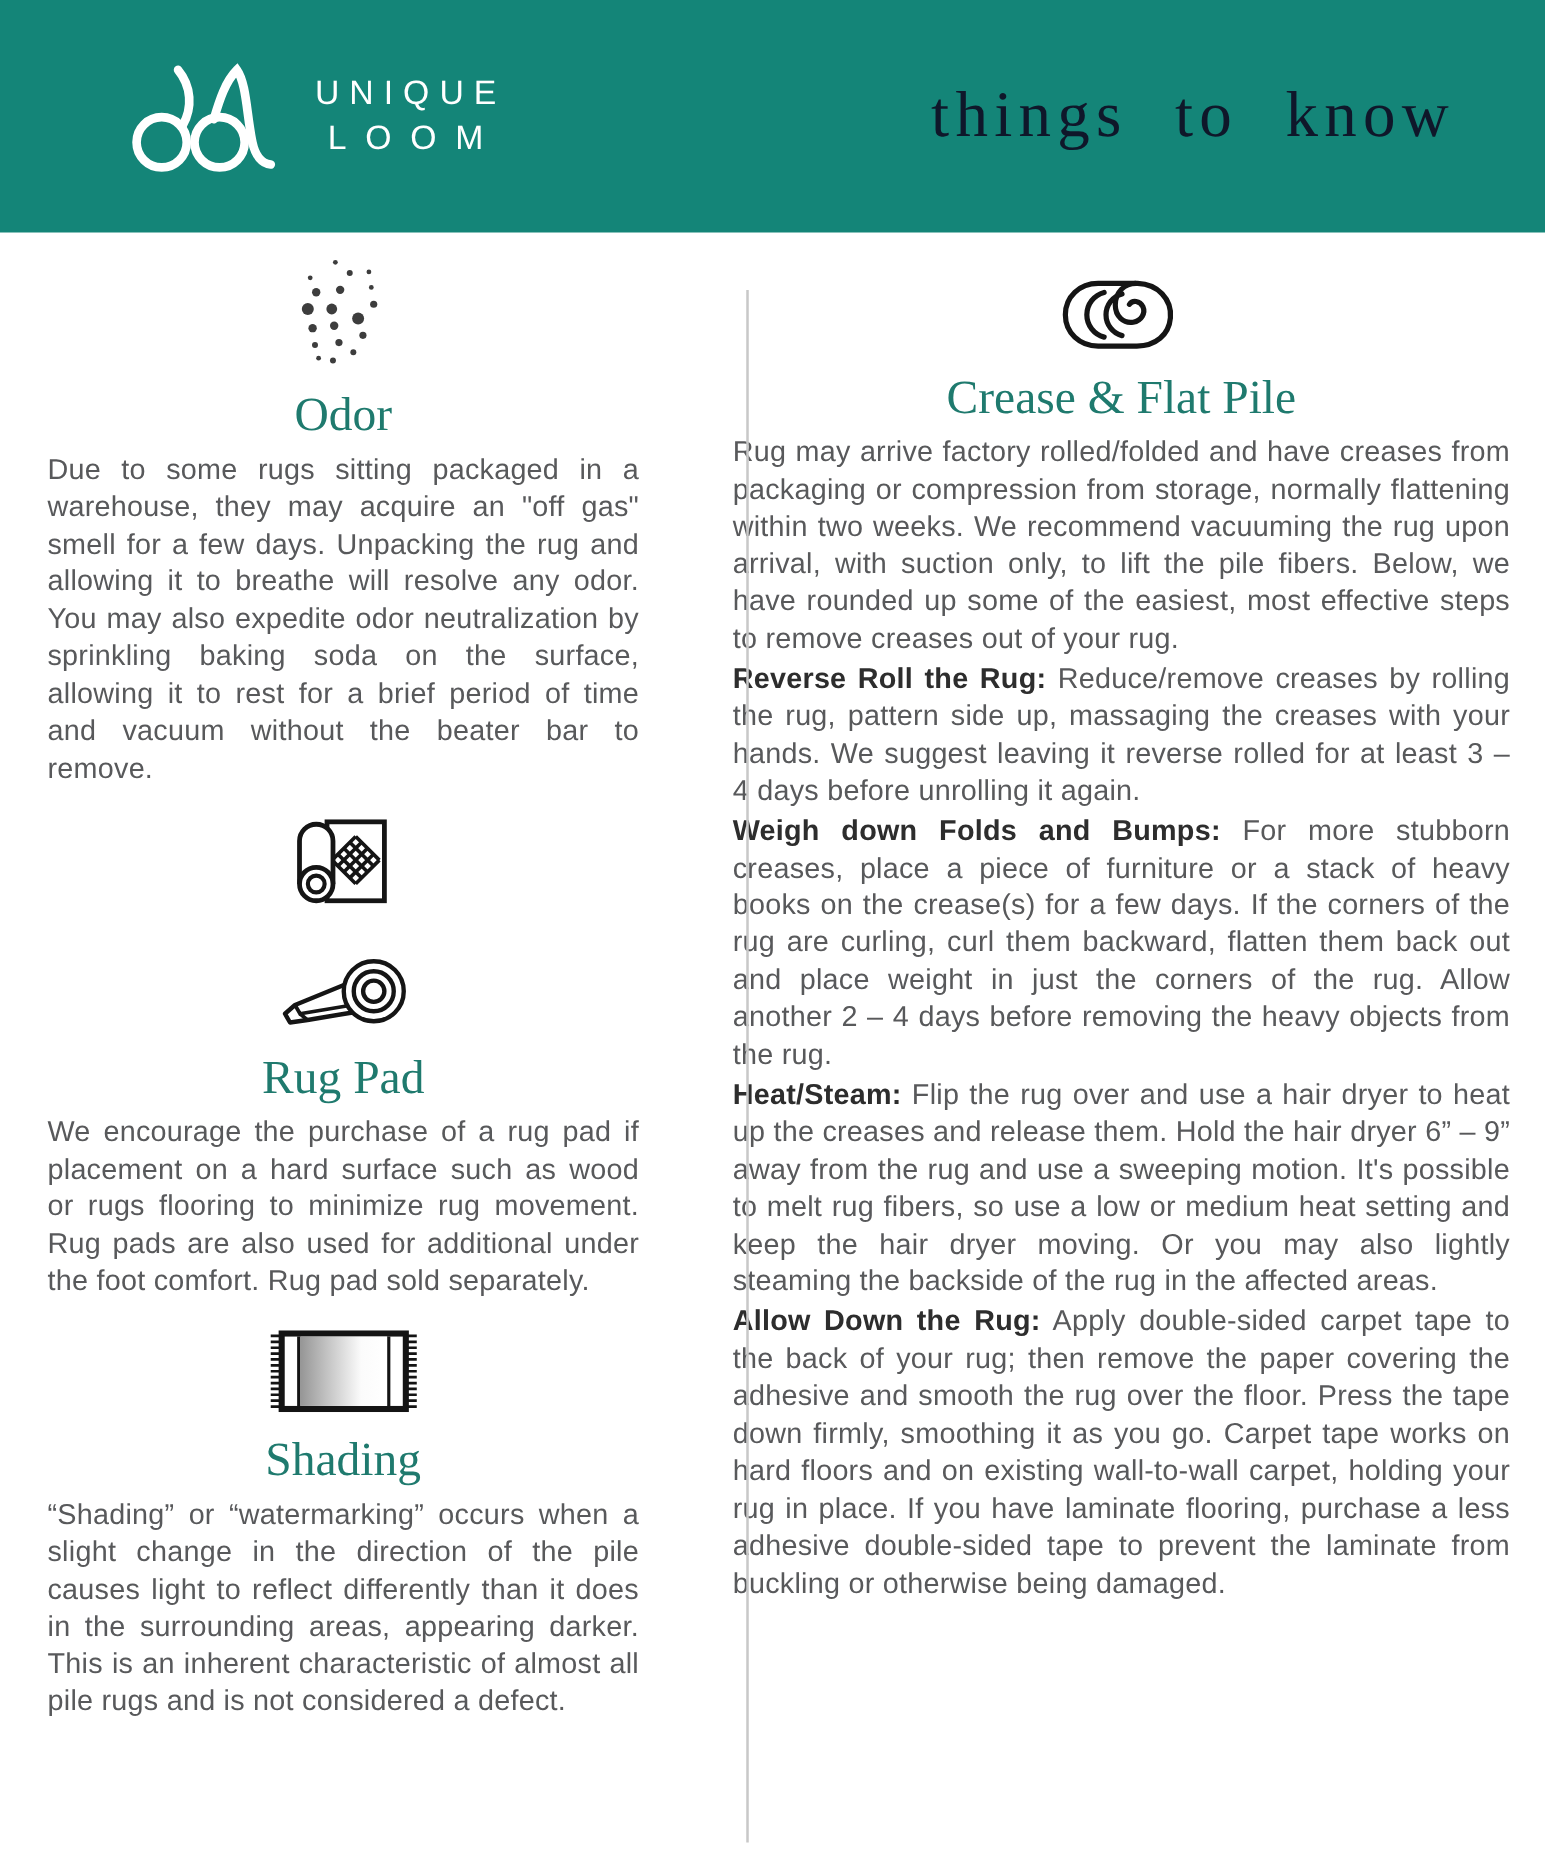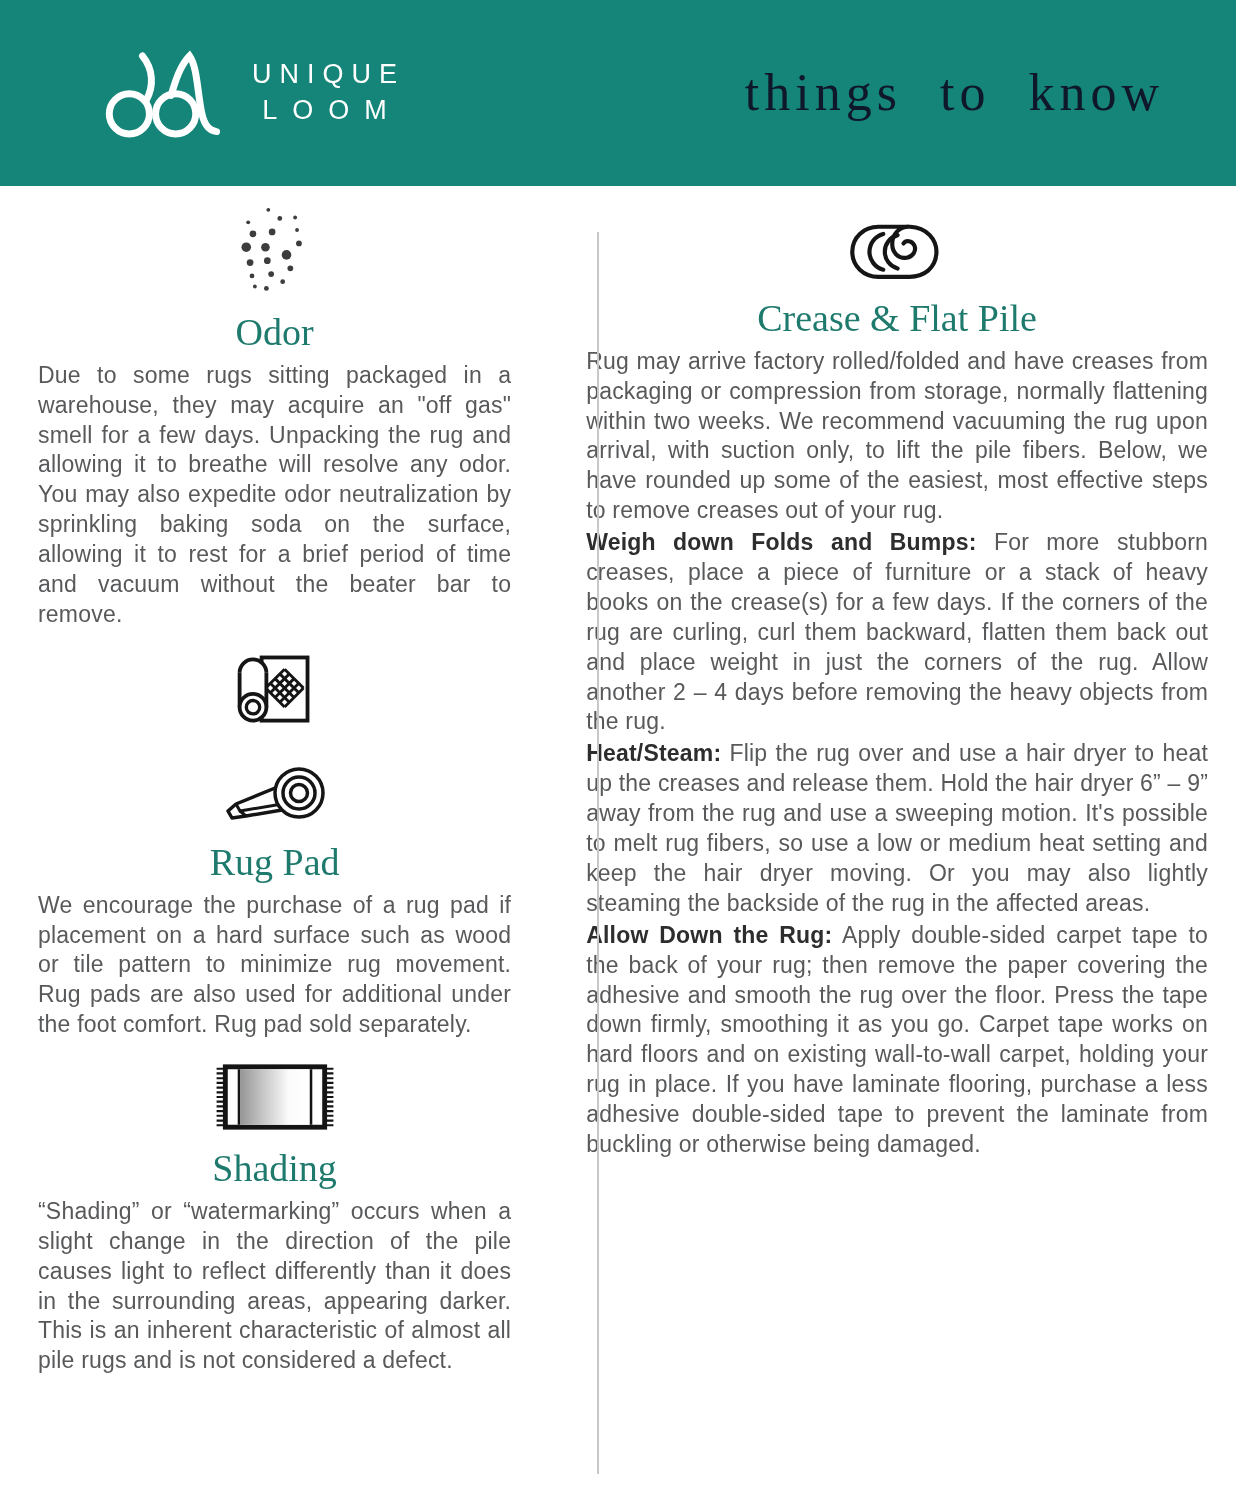--- a/index.html
+++ b/index.html
@@ -120,21 +120,21 @@
     <div class="section mt30">
       <svg class="sec-icon" width="106" height="64" viewBox="0 0 106 64" aria-hidden="true">
         <path d="M 58,22 L 14,40 L 6,47 L 10,54 L 24,52 L 60,46 Z" fill="#ffffff" stroke="#151515" stroke-width="3.5" stroke-linejoin="round"></path>
         <path d="M 14,40 L 18,47 L 60,40" fill="none" stroke="#151515" stroke-width="3"></path>
         <path d="M 18,47 L 24,52" fill="none" stroke="#151515" stroke-width="3"></path>
         <circle cx="77" cy="29" r="24" fill="#ffffff" stroke="#151515" stroke-width="3.5"></circle>
         <circle cx="77" cy="29" r="16" fill="none" stroke="#151515" stroke-width="3.5"></circle>
         <circle cx="77" cy="29" r="8.5" fill="none" stroke="#151515" stroke-width="3.5"></circle>
       </svg>
       <h2 class="sec-title">Rug Pad</h2>
-      <p class="body-text">We encourage the purchase of a rug pad if placement on a hard surface such as wood or tile pattern to minimize rug movement. Rug pads are also used for additional under the foot comfort. Rug pad sold separately.</p>
+      <p class="body-text">We encourage the purchase of a rug pad if placement on a hard surface such as wood or rugs flooring to minimize rug movement. Rug pads are also used for additional under the foot comfort. Rug pad sold separately.</p>
     </div>
 
     <div class="section mt20">
       <svg class="sec-icon" width="122" height="74" viewBox="0 0 124 76" aria-hidden="true">
         <defs>
           <linearGradient id="shadeGrad" x1="0" y1="0" x2="1" y2="0">
             <stop offset="0" stop-color="#969696"></stop>
             <stop offset="0.3" stop-color="#c2c2c2"></stop>
             <stop offset="0.7" stop-color="#fbfbfb"></stop>
             <stop offset="1" stop-color="#ffffff"></stop>
@@ -159,20 +159,24 @@
     <svg class="sec-icon icon-gap" width="102" height="62" viewBox="0 0 170 104" aria-hidden="true">
       <g fill="none" stroke="#151515" stroke-width="7" stroke-linejoin="round" stroke-linecap="round">
         <path d="M 104,8 L 54,8 C 29,8 10,26 10,50 C 10,74 29,92 54,92 L 106,92 C 131,92 149,77 151,54 C 153,29 134,9 107,8 C 89,7 77,20 77,37 C 77,52 88,62 101,60 C 112,58 118,48 114,39 C 110,31 100,30 96,36"></path>
         <path d="M 62,20 A 31,31 0 0 0 62,80"></path>
         <path d="M 86,22 A 29,29 0 0 0 86,78"></path>
       </g>
     </svg>
     <h2 class="sec-title">Crease &amp; Flat Pile</h2>
     <p class="body-text">Rug may arrive factory rolled/folded and have creases from packaging or compression from storage, normally flattening within two weeks. We recommend vacuuming the rug upon arrival, with suction only, to lift the pile fibers. Below, we have rounded up some of the easiest, most effective steps to remove creases out of your rug.</p>
 
+    <p class="body-text tip">
+      <b>Reverse Roll the Rug:</b>
+      <span>Reduce/remove creases by rolling the rug, pattern side up, massaging the creases with your hands. We suggest leaving it reverse rolled for at least 3 – 4 days before unrolling it again.</span>
+    </p>
 
     <p class="body-text tip">
       <b>Weigh down Folds and Bumps:</b>
       <span>For more stubborn creases, place a piece of furniture or a stack of heavy books on the crease(s) for a few days. If the corners of the rug are curling, curl them backward, flatten them back out and place weight in just the corners of the rug. Allow another 2 – 4 days before removing the heavy objects from the rug.</span>
     </p>
 
     <p class="body-text tip">
       <b>Heat/Steam:</b>
       <span>Flip the rug over and use a hair dryer to heat up the creases and release them. Hold the hair dryer 6” – 9” away from the rug and use a sweeping motion. It's possible to melt rug fibers, so use a low or medium heat setting and keep the hair dryer moving. Or you may also lightly steaming the backside of the rug in the affected areas.</span>
     </p>

